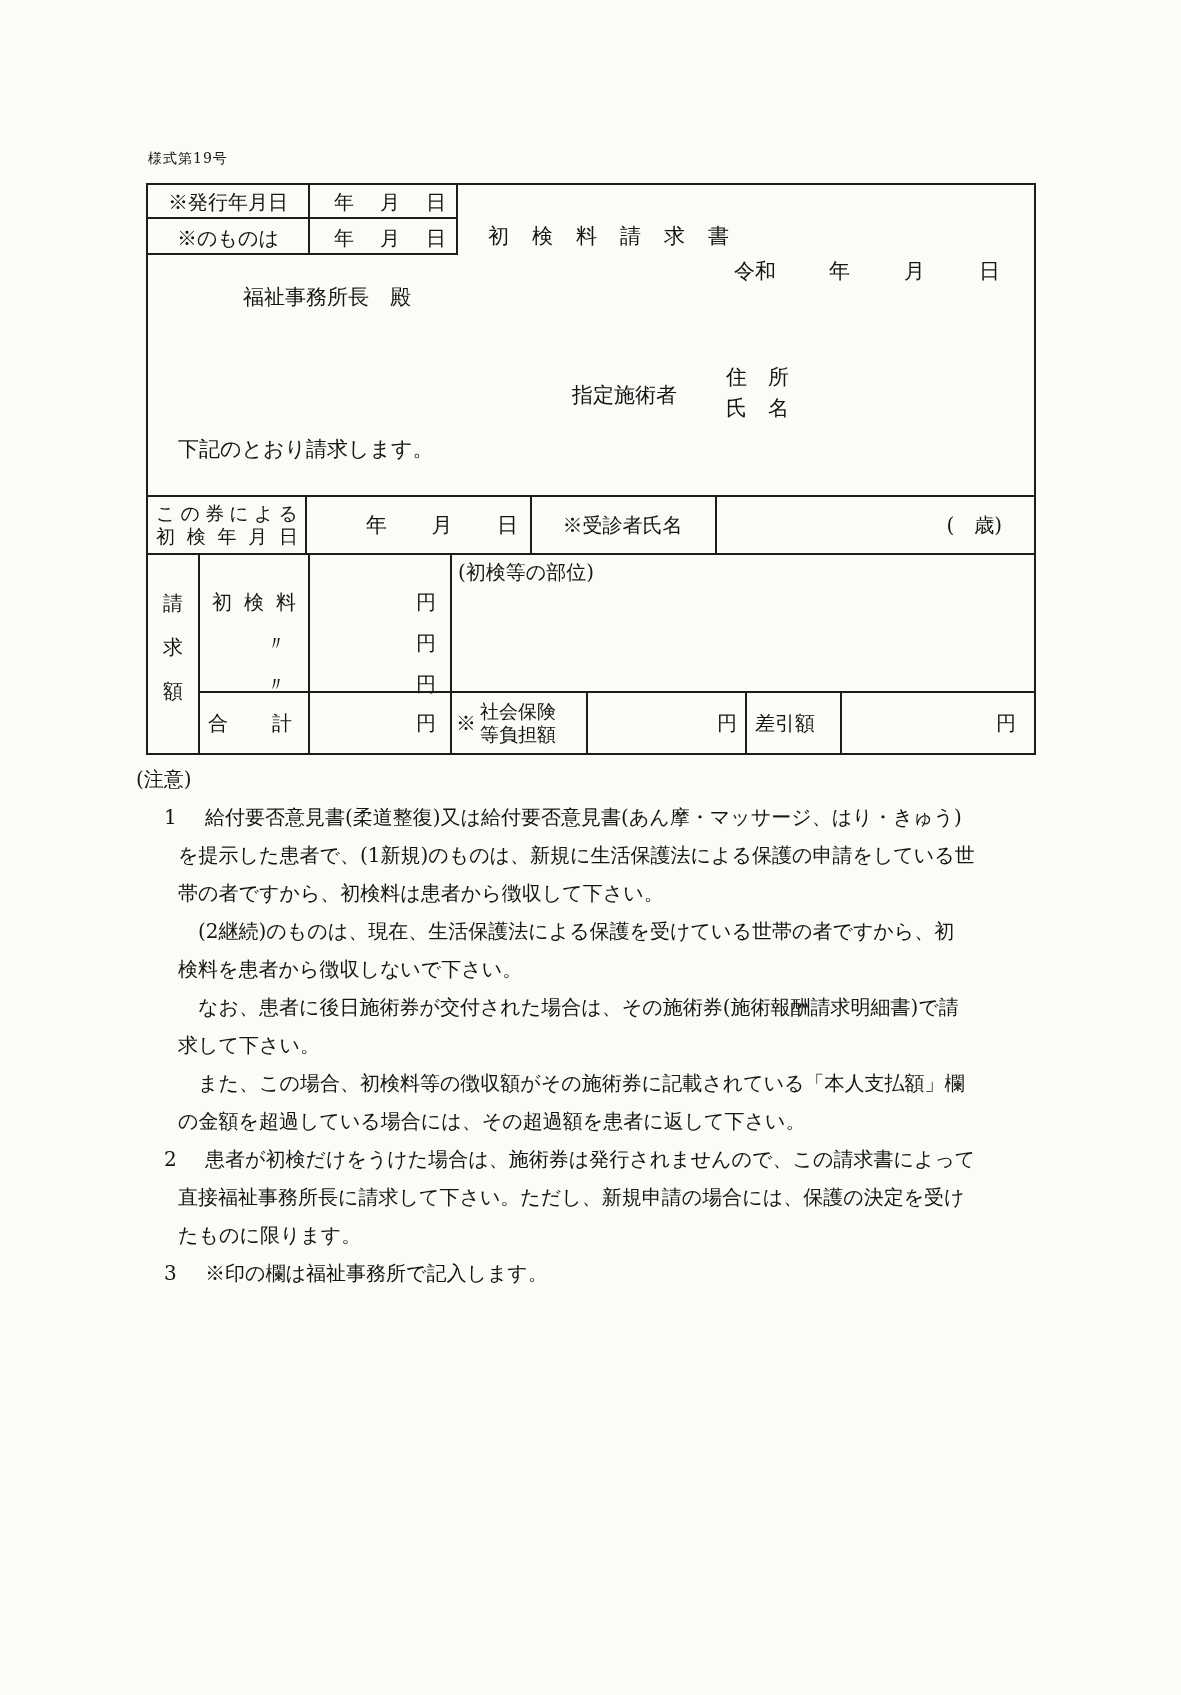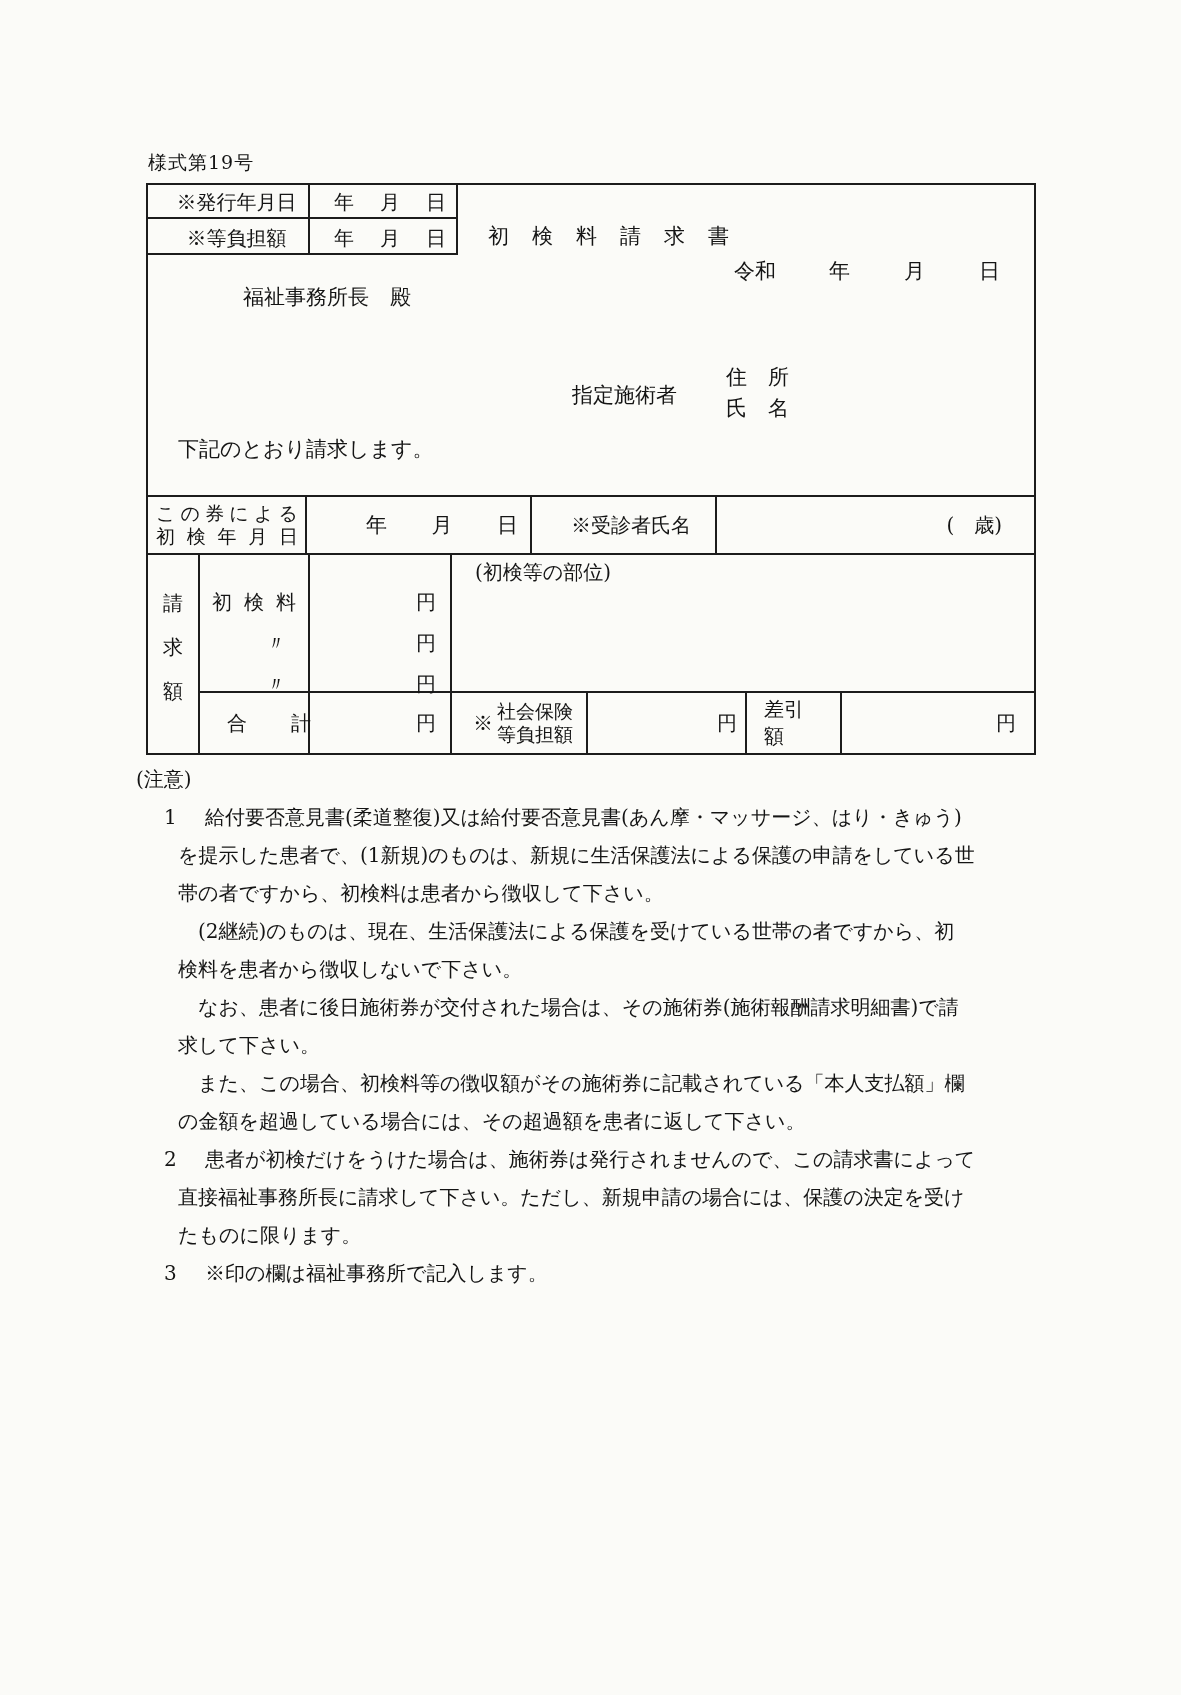--- a/index.html
+++ b/index.html
@@ -6,25 +6,25 @@
   html,body { background:#fbfbf8; }
   body {
     position:relative;
     width:1181px; height:1695px;
     font-family:"DejaVu Serif","Liberation Serif",serif;
     color:#141414;
     overflow:hidden;
   }
   .abs { position:absolute; }
   .gl { position:absolute; background:#1c1c1c; }
-  .form-no { position:absolute; left:148px; top:150px; font-size:19px; letter-spacing:1px; white-space:nowrap; }
+  .form-no { position:absolute; left:148px; top:150px; font-size:14px; letter-spacing:1px; white-space:nowrap; }
   .outer-box { position:absolute; left:146px; top:183px; width:890px; height:572px; border:2px solid #1c1c1c; }
   .cellc { display:flex; align-items:center; justify-content:center; }
   .ymd  { display:flex; align-items:center; justify-content:space-between; font-size:20px; }
-  .f20 { font-size:20px;padding-left:17px; }
+  .f20 { font-size:20px; }
   .f21 { font-size:21px; }
   .right { text-align:right; }
   .jlast { text-align:justify; text-align-last:justify; }
   .nowrap { white-space:nowrap; }
   .title { font-size:21px; letter-spacing:23px; white-space:nowrap; }
   .era { display:flex; align-items:center; font-size:21px; white-space:nowrap; }
   .era .gap1 { margin-left:53px; }
   .era .gap2 { margin-left:54px; }
   .vtext { width:24px; font-size:20px; line-height:44px; word-break:break-all; text-align:center; }
   .ins-cell { display:flex; align-items:center; }
@@ -60,21 +60,21 @@
   <div class="gl" style="left:438px;top:508px;width:2px;height:60px;"></div>
   <div class="gl" style="left:597px;top:508px;width:2px;height:60px;"></div>
   <div class="gl" style="left:692px;top:508px;width:2px;height:60px;"></div>
 
   <div class="abs cellc f20" style="left:0;top:0;width:160px;height:34px;">※発行年月日</div>
   <div class="abs ymd" style="left:162px;top:0;width:146px;height:34px;padding:0 10px 0 24px;">
     <span>年</span>
     <span>月</span>
     <span>日</span>
   </div>
-  <div class="abs cellc f20" style="left:0;top:36px;width:160px;height:34px;">※等負担額</div>
+  <div class="abs cellc f20" style="left:0;top:36px;width:160px;height:34px;">※のものは</div>
   <div class="abs ymd" style="left:162px;top:36px;width:146px;height:34px;padding:0 10px 0 24px;">
     <span>年</span>
     <span>月</span>
     <span>日</span>
   </div>
 
   <div class="abs title" style="left:340px;top:37px;">初検料請求書</div>
 
   <div class="abs era" style="left:586px;top:72px;">
     <span>令和</span>
@@ -107,21 +107,21 @@
 
   <div class="abs jlast f20" style="left:52px;top:404px;width:108px;padding:0 12px;">初検料</div>
   <div class="abs right f20" style="left:162px;top:404px;width:140px;padding-right:14px;">円</div>
   <div class="abs right f20" style="left:52px;top:445px;width:108px;padding-right:22px;">〃</div>
   <div class="abs right f20" style="left:162px;top:445px;width:140px;padding-right:14px;">円</div>
   <div class="abs right f20" style="left:52px;top:486px;width:108px;padding-right:22px;">〃</div>
   <div class="abs right f20" style="left:162px;top:486px;width:140px;padding-right:14px;">円</div>
 
   <div class="abs f20 nowrap" style="left:310px;top:374px;">(初検等の部位)</div>
 
-  <div class="abs jlast f20" style="left:67px;top:508px;width:108px;height:60px;line-height:60px;padding:0 12px;">合計</div>
+  <div class="abs jlast f20" style="left:48px;top:508px;width:108px;height:60px;line-height:60px;padding:0 12px;">合計</div>
   <div class="abs right f20" style="left:162px;top:508px;width:140px;height:60px;line-height:60px;padding-right:14px;">円</div>
 
   <div class="abs ins-cell" style="left:304px;top:508px;width:134px;height:60px;padding-left:4px;">
     <span class="f20">※</span>
     <div class="ins-lines">
       <div>社会保険</div>
       <div>等負担額</div>
     </div>
   </div>
   <div class="abs right f20" style="left:440px;top:508px;width:157px;height:60px;line-height:60px;padding-right:8px;">円</div>

